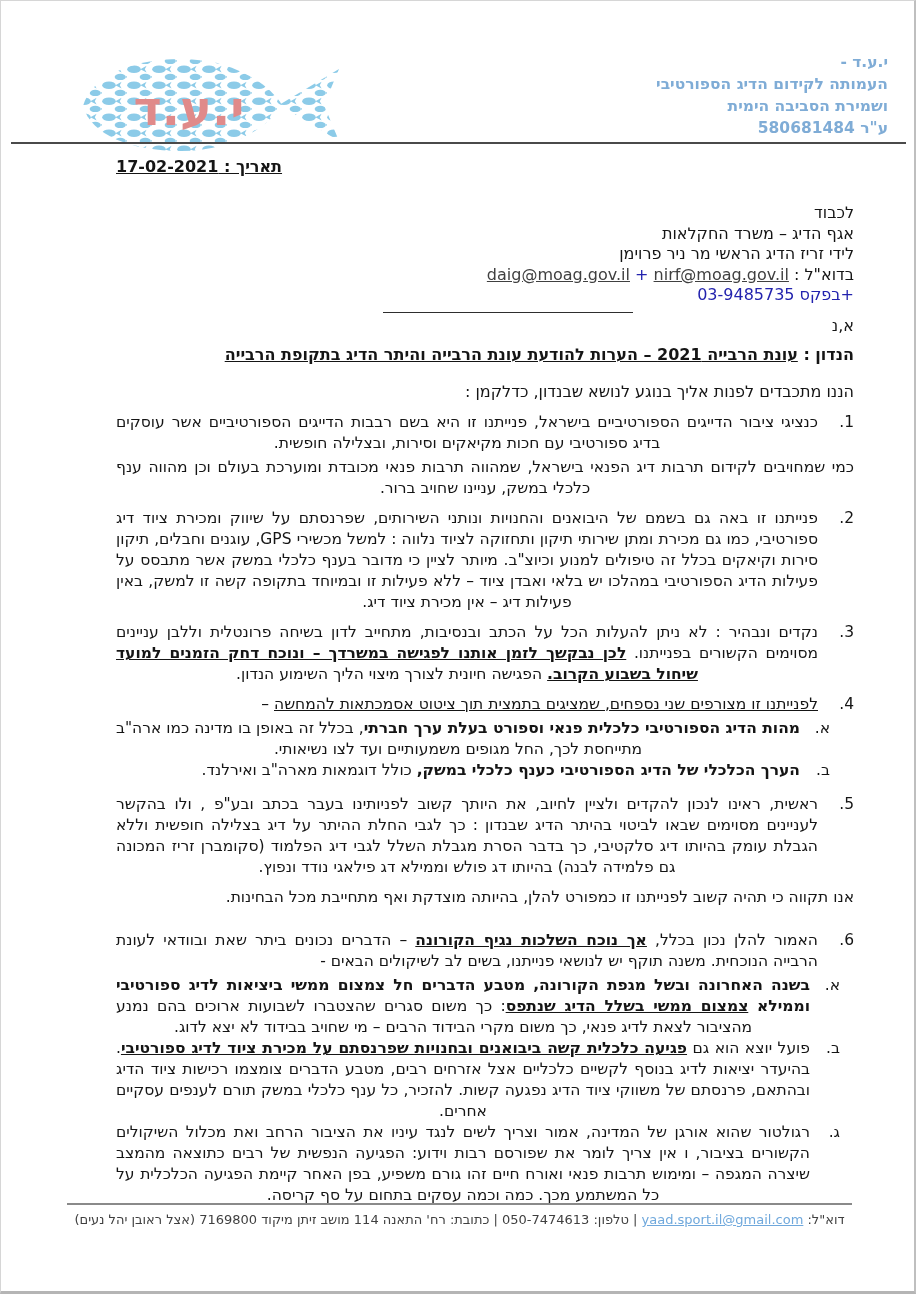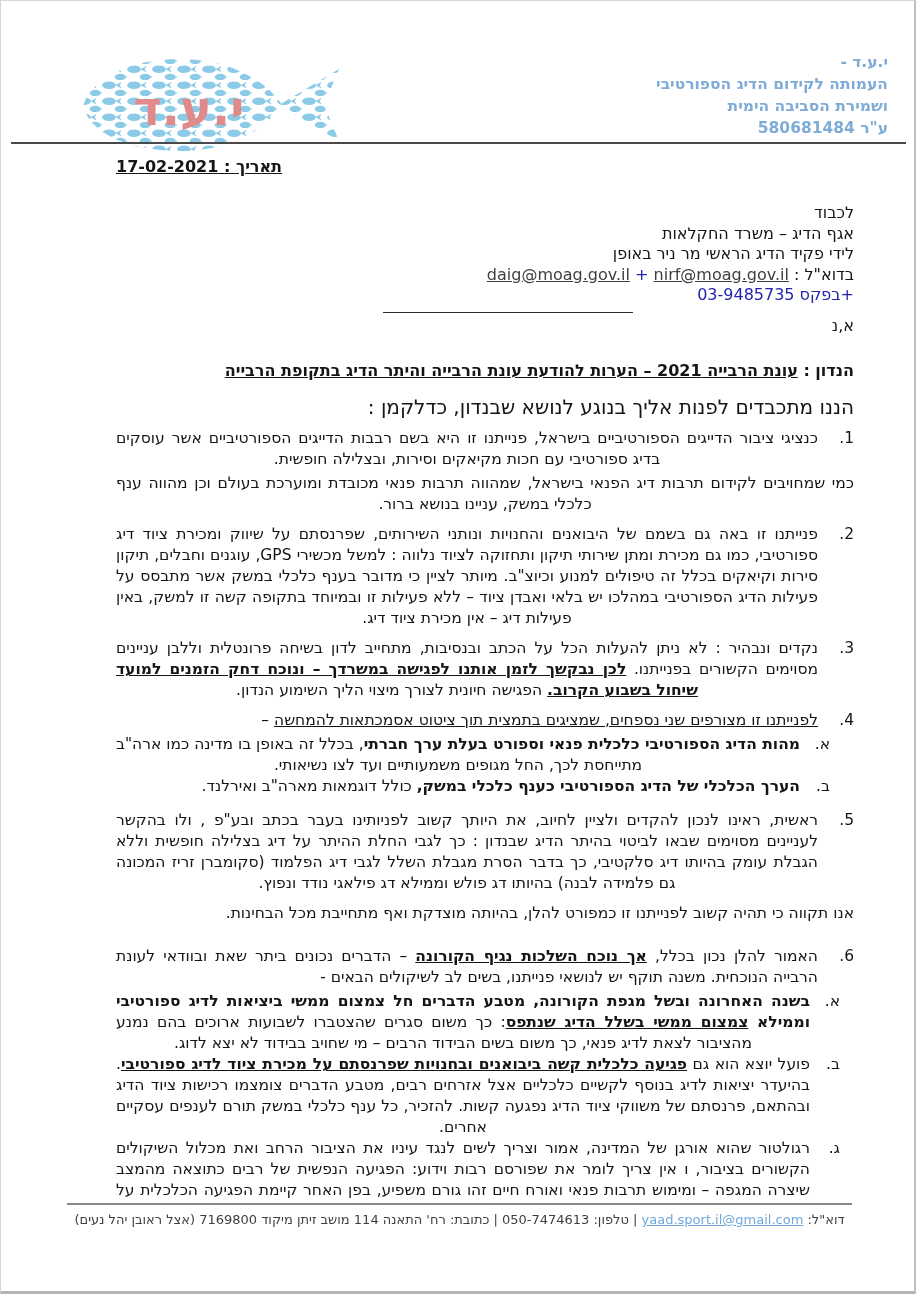--- a/index.html
+++ b/index.html
@@ -25,22 +25,22 @@
     font-weight:bold;
   }
 
   
   .content{position:absolute;top:202px;right:60px;left:115px;}
   .recipient{font-size:16px;line-height:20.5px;}
   .link{color:#404040;text-decoration:underline;cursor:pointer;}
   .fax{color:#2323AE;}
   .sal-rule{border-top:1.5px solid #2e2e2e;width:250px;margin:6px 221px 0 0;height:0;}
   .salutation{font-size:16px;line-height:20px;text-align:right;margin-top:3px;}
-  .subject{margin-top:24px;font-size:16px;line-height:22px;font-weight:bold;text-align:right;}
-  .intro{margin-top:15px;font-size:20px;line-height:21px;text-align:right;}
+  .subject{margin-top:8px;font-size:16px;line-height:22px;font-weight:bold;text-align:right;}
+  .intro{margin-top:15px;font-size:16px;line-height:21px;text-align:right;}
 
   .list{margin-top:10px;font-size:15.5px;line-height:21px;}
   .item{display:flex;margin-bottom:3px;}
   .item>.num{flex:0 0 36px;}
   .itext{flex:1;text-align:justify;text-align-last:center;}
   .tl-right{text-align-last:right;}
   .cont{text-align:justify;text-align-last:center;margin-bottom:3px;}
   .gap-s{margin-bottom:9px;}
   .gap-m{margin-bottom:13px;}
   .sub{display:flex;margin-right:24px;}
@@ -88,39 +88,39 @@
 
   <div class="header-rule"></div>
 
   <div class="date">תאריך : 17-02-2021</div>
 
   <div class="content">
 
     <div class="recipient">
       <div>לכבוד</div>
       <div>אגף הדיג – משרד החקלאות</div>
-      <div>לידי פקיד הדיג הראשי מר ניר באופן</div>
+      <div>לידי זריז הדיג הראשי מר ניר פרוימן</div>
       <div><span>בדוא"ל : </span><a class="link">daig@moag.gov.il</a><span class="fax"> + </span><a class="link">nirf@moag.gov.il</a></div>
       <div class="fax">+בפקס 03-9485735</div>
     </div>
 
     <div class="sal-rule"></div>
     <div class="salutation">א,נ</div>
 
     <div class="subject"><span>הנדון : </span><span class="u">עונת הרבייה 2021 – הערות להודעת עונת הרבייה והיתר הדיג בתקופת הרבייה</span></div>
 
     <div class="intro">הננו מתכבדים לפנות אליך בנוגע לנושא שבנדון, כדלקמן :</div>
 
     <div class="list">
 
       <div class="item">
         <span class="num">1.</span>
         <div class="itext"><span>כנציגי ציבור הדייגים הספורטיביים בישראל, פנייתנו זו היא בשם רבבות הדייגים הספורטיביים אשר עוסקים בדיג ספורטיבי עם חכות מקיאקים וסירות, ובצלילה חופשית.</span></div>
       </div>
-      <div class="cont gap-s">כמי שמחויבים לקידום תרבות דיג הפנאי בישראל, שמהווה תרבות פנאי מכובדת ומוערכת בעולם וכן מהווה ענף כלכלי במשק, עניינו בנושא ברור.</div>
+      <div class="cont gap-s">כמי שמחויבים לקידום תרבות דיג הפנאי בישראל, שמהווה תרבות פנאי מכובדת ומוערכת בעולם וכן מהווה ענף כלכלי במשק, עניינו שחויב ברור.</div>
 
       <div class="item gap-s">
         <span class="num">2.</span>
         <div class="itext"><span>פנייתנו זו באה גם בשמם של היבואנים והחנויות ונותני השירותים, שפרנסתם על שיווק ומכירת ציוד דיג ספורטיבי, כמו גם מכירת ומתן שירותי תיקון ותחזוקה לציוד נלווה : למשל מכשירי GPS, עוגנים וחבלים, תיקון סירות וקיאקים בכלל זה טיפולים למנוע וכיוצ"ב. מיותר לציין כי מדובר בענף כלכלי במשק אשר מתבסס על פעילות הדיג הספורטיבי במהלכו יש בלאי ואבדן ציוד – ללא פעילות זו ובמיוחד בתקופה קשה זו למשק,  באין פעילות דיג – אין מכירת ציוד דיג.</span></div>
       </div>
 
       <div class="item gap-s">
         <span class="num">3.</span>
         <div class="itext"><span>נקדים ונבהיר : לא ניתן להעלות הכל על הכתב ובנסיבות, מתחייב לדון בשיחה פרונטלית וללבן עניינים מסוימים הקשורים בפנייתנו. </span><span class="b u">לכן נבקשך לזמן אותנו לפגישה במשרדך – ונוכח דחק הזמנים למועד שיחול בשבוע הקרוב.</span><span> הפגישה חיונית לצורך מיצוי הליך השימוע הנדון.</span></div>
       </div>
@@ -143,21 +143,21 @@
         <div class="itext"><span>ראשית, ראינו לנכון להקדים ולציין לחיוב, את היותך קשוב לפניותינו בעבר בכתב ובע"פ , ולו בהקשר לעניינים מסוימים שבאו לביטוי בהיתר הדיג שבנדון : כך לגבי החלת ההיתר על דיג בצלילה חופשית וללא הגבלת עומק בהיותו דיג סלקטיבי, כך בדבר הסרת מגבלת השלל לגבי דיג הפלמוד (סקומברן זריז המכונה גם פלמידה לבנה) בהיותו דג פולש וממילא דג פילאגי נודד ונפוץ.</span></div>
       </div>
       <div class="closing">אנו תקווה כי תהיה קשוב לפנייתנו זו כמפורט להלן, בהיותה מוצדקת ואף מתחייבת מכל הבחינות.</div>
 
       <div class="item">
         <span class="num">6.</span>
         <div class="itext tl-right"><span>האמור להלן נכון בכלל, </span><span class="b u">אך נוכח השלכות נגיף הקורונה</span><span> – הדברים נכונים ביתר שאת ובוודאי לעונת הרבייה הנוכחית. משנה תוקף יש לנושאי פנייתנו, בשים לב לשיקולים הבאים -</span></div>
       </div>
       <div class="sub sub6">
         <span class="num">א.</span>
-        <div class="itext"><span class="b">בשנה האחרונה ובשל מגפת הקורונה, מטבע הדברים חל צמצום ממשי ביציאות לדיג ספורטיבי וממילא </span><span class="b u">צמצום ממשי בשלל הדיג שנתפס</span><span>: כך משום סגרים שהצטברו לשבועות ארוכים בהם נמנע מהציבור לצאת לדיג פנאי, כך משום בשים הבידוד הרבים – מי שחויב בבידוד לא יצא לדוג.</span></div>
+        <div class="itext"><span class="b">בשנה האחרונה ובשל מגפת הקורונה, מטבע הדברים חל צמצום ממשי ביציאות לדיג ספורטיבי וממילא </span><span class="b u">צמצום ממשי בשלל הדיג שנתפס</span><span>: כך משום סגרים שהצטברו לשבועות ארוכים בהם נמנע מהציבור לצאת לדיג פנאי, כך משום מקרי הבידוד הרבים – מי שחויב בבידוד לא יצא לדוג.</span></div>
       </div>
       <div class="sub sub6">
         <span class="num">ב.</span>
         <div class="itext"><span>פועל יוצא הוא גם </span><span class="b u">פגיעה כלכלית קשה ביבואנים ובחנויות שפרנסתם על מכירת ציוד לדיג ספורטיבי</span><span>. בהיעדר יציאות לדיג בנוסף לקשיים כלכליים אצל אזרחים רבים, מטבע הדברים צומצמו רכישות ציוד הדיג ובהתאם, פרנסתם של משווקי ציוד הדיג נפגעה קשות. להזכיר, כל ענף כלכלי במשק תורם לענפים עסקיים אחרים.</span></div>
       </div>
       <div class="sub sub6">
         <span class="num">ג.</span>
         <div class="itext"><span>רגולטור שהוא אורגן של המדינה,  אמור וצריך לשים לנגד עיניו את הציבור הרחב ואת מכלול השיקולים הקשורים בציבור, ו אין צריך לומר את שפורסם רבות וידוע: הפגיעה הנפשית של רבים כתוצאה מהמצב שיצרה המגפה – ומימוש תרבות פנאי ואורח חיים זהו גורם משפיע, בפן האחר קיימת הפגיעה הכלכלית על כל המשתמע מכך. כמה וכמה עסקים בתחום על סף קריסה.</span></div>
       </div>
 

